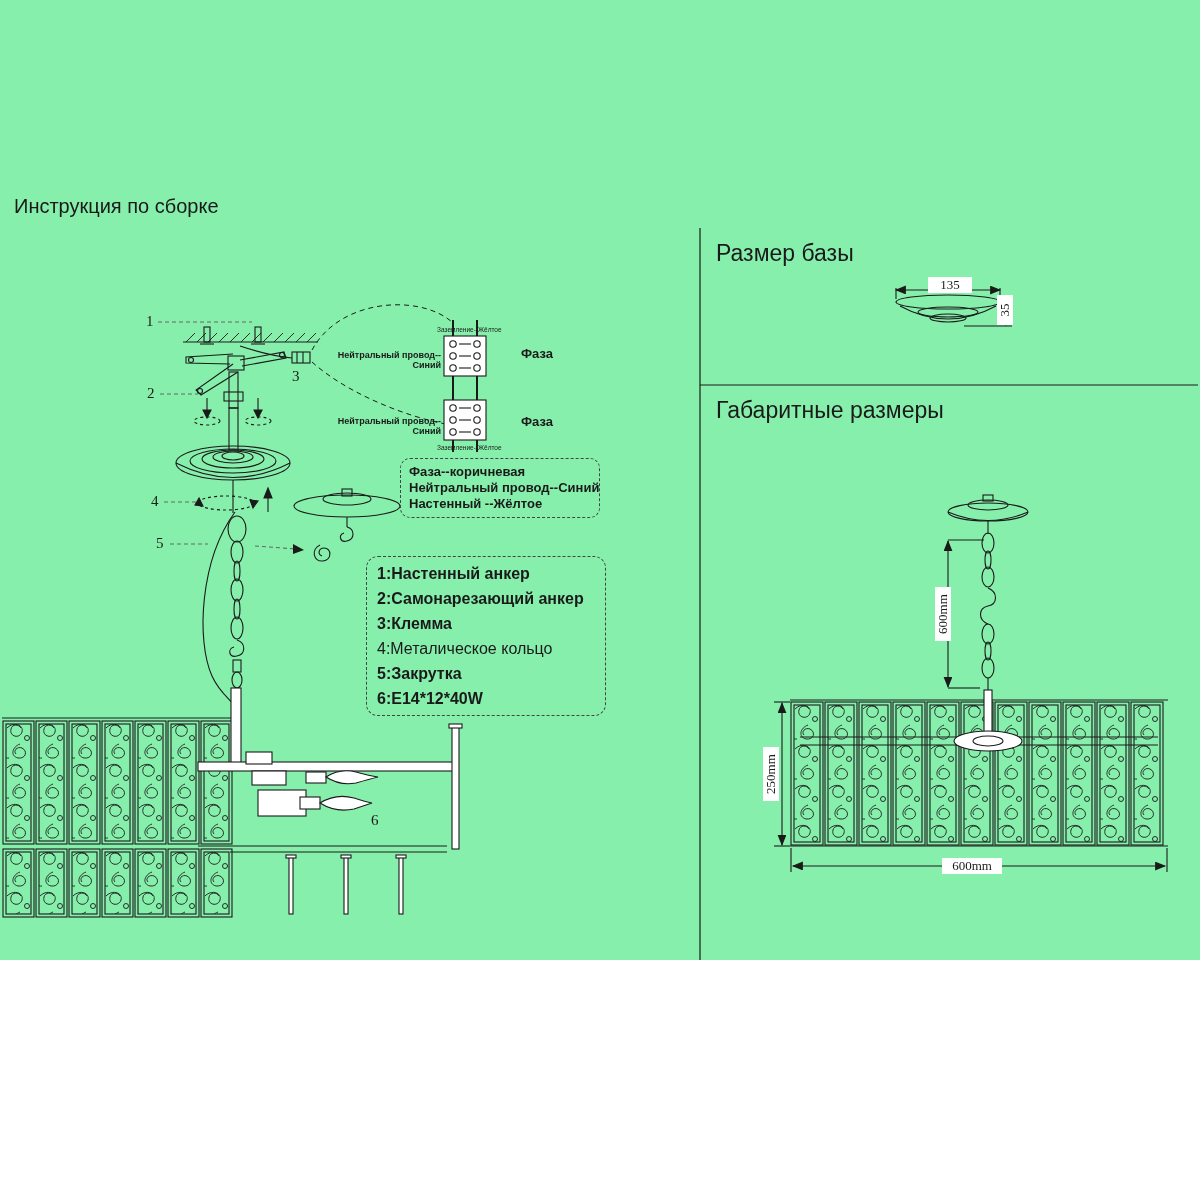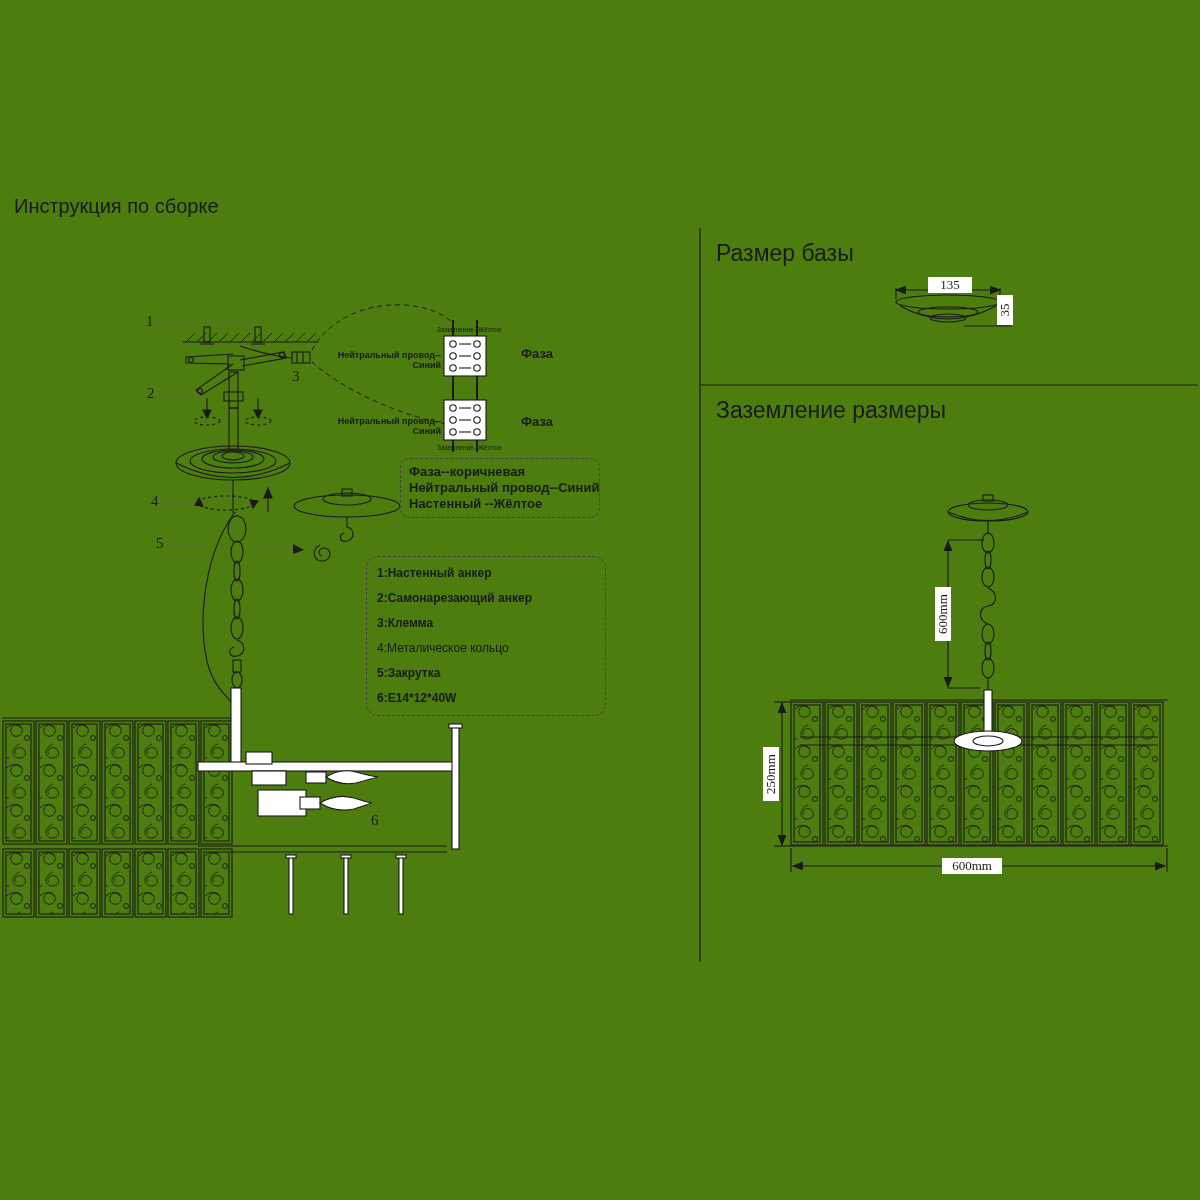--- a/index.html
+++ b/index.html
@@ -1,29 +1,29 @@
 <!DOCTYPE html>
 <html><head>
 <meta charset="utf-8">
 <style>
   html,body{margin:0;padding:0;background:#fff;}
-  #page{position:relative;width:1200px;height:1200px;background:#4d7c0f;overflow:hidden;
+  #page{position:relative;width:1200px;height:960px;background:#86efac;overflow:hidden;
         font-family:"Liberation Sans",sans-serif;color:#1a1a1a;}
   .abs{position:absolute;}
   .title{font-size:20px;}
   .heading{font-size:23px;font-weight:normal;}
   .dim{font-family:"Liberation Serif",serif;font-size:13px;background:#fff;padding:0 2px;text-align:center;}
   .dimv{transform:rotate(-90deg);}
   .wire-lbl{font-size:9px;font-weight:bold;text-align:right;}
   .phase-lbl{font-size:13px;font-weight:bold;margin-left:29px;}
   .tiny-lbl{font-size:6.5px;white-space:nowrap;}
   .legend-box{border:1.5px dashed #444;border-radius:10px;}
   .legend-line{font-size:13px;font-weight:bold;line-height:16px;white-space:nowrap;}
   .parts-box{border:1.5px dashed #444;border-radius:12px;}
-  .part-line{font-size:12px;font-weight:bold;line-height:25px;white-space:nowrap;}
+  .part-line{font-size:16px;font-weight:bold;line-height:25px;white-space:nowrap;}
   .part-line.light{font-weight:normal;}
   .callout{font-size:15px;font-family:"Liberation Serif",serif;}
   .product{width:1200px;text-align:center;font-size:21px;}
   svg{position:absolute;left:0;top:0;}
 </style>
 </head>
 <body>
 
 <div id="page">
 
@@ -288,21 +288,21 @@
 
       <line x1="793" y1="866" x2="1165" y2="866" marker-start="url(#arw)" marker-end="url(#arw)"></line>
       <line x1="791" y1="848" x2="791" y2="872"></line>
       <line x1="1167" y1="848" x2="1167" y2="872"></line>
     </g>
   </svg>
 
   <div class="abs title" style="left:14px;top:195px;">Инструкция по сборке</div>
 
   <div class="abs heading" style="left:716px;top:240px;">Размер базы</div>
-  <div class="abs heading" style="left:716px;top:397px;">Заземление размеры</div>
+  <div class="abs heading" style="left:716px;top:397px;">Габаритные размеры</div>
 
   <div class="abs dim" style="left:928px;top:277px;width:40px;">135</div>
   <div class="abs dim dimv" style="left:990px;top:302px;width:26px;">35</div>
   <div class="abs dim dimv" style="left:916px;top:606px;width:50px;">600mm</div>
   <div class="abs dim dimv" style="left:744px;top:766px;width:50px;">250mm</div>
   <div class="abs dim" style="left:942px;top:858px;width:56px;">600mm</div>
 
   <div class="abs tiny-lbl" style="left:437px;top:326px;">Заземление--Жёлтое</div>
   <div class="abs wire-lbl" style="left:325px;top:350px;width:116px;">Нейтральный провод--Синий</div>
   <div class="abs phase-lbl" style="left:492px;top:346px;">Фаза</div>

